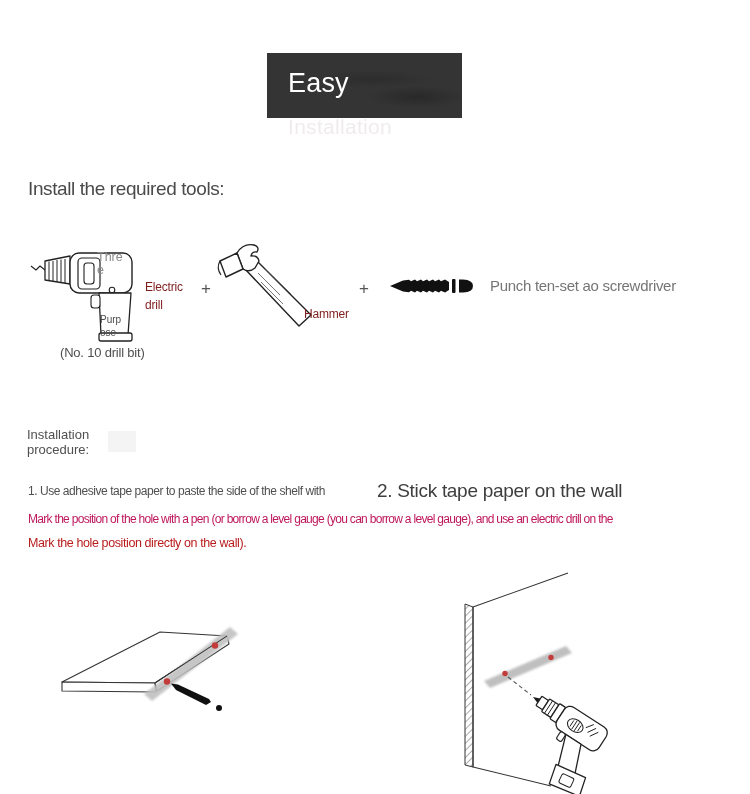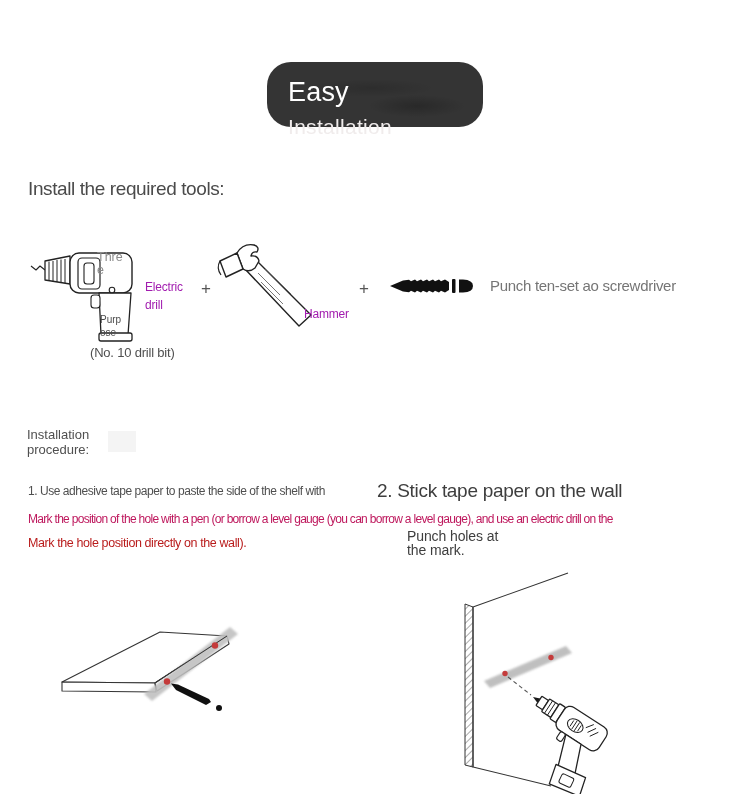--- a/index.html
+++ b/index.html
@@ -5,49 +5,48 @@
   * { margin:0; padding:0; box-sizing:border-box; }
   html,body { background:#fff; }
   .page {
     position:relative; width:750px; height:794px; background:#ffffff;
     overflow:hidden; font-family:"Liberation Sans","DejaVu Sans",sans-serif;
   }
   .abs { position:absolute; }
 
   
   .banner {
-    left:267px; top:62px; width:216px; height:65px; background:#343434;
+    left:267px; top:53px; width:195px; height:65px; background:#343434;
     background-image:
       radial-gradient(ellipse 70px 16px at 150px 44px, rgba(0,0,0,.22), transparent 70%),
       radial-gradient(ellipse 90px 13px at 105px 26px, rgba(0,0,0,.14), transparent 70%);
-    border-radius: 24px;
   }
   .banner-title {
     position:absolute; left:21px; top:15px; color:#ffffff; font-size:27px;
     letter-spacing:0.2px;
   }
   .ghost-subtitle {
     left:288px; top:115px; color:#f0ecec; font-size:21px; letter-spacing:0.3px;
   }
 
   
   .tools-heading { left:28px; top:178px; font-size:19px; color:#4a4a4a; letter-spacing:-0.4px; }
   .drill-svg  { left:28px;  top:242px; }
   .hammer-svg { left:212px; top:240px; }
   .screw-svg  { left:388px; top:276px; }
   .overlay-top    { left:97px;  top:251px; font-size:12.5px; color:#8a8a8a; line-height:12.5px; }
   .overlay-bottom { left:100px; top:301px; font-size:10px; color:#4c4c4c; line-height:12.5px;margin-top:13px; }
-  .tool-label { font-size:12px; color:#a21caf; letter-spacing:-0.2px; }
+  .tool-label { font-size:12px; color:#7f1d1d; letter-spacing:-0.2px; }
   .electric-label { left:145px; top:278px; line-height:18px; }
   .hammer-label   { left:304px; top:279px;margin-top:28px; }
   .plus  { font-size:17px; color:#555; }
   .plus1 { left:201px; top:279px; }
   .plus2 { left:359px; top:279px; }
   .pencil-label { left:490px; top:277px; font-size:15px; color:#757575; letter-spacing:-0.3px; }
-  .drill-note { left:90px; top:345px; font-size:13px; color:#4f4f4f; letter-spacing:-0.2px;text-align:center; }
+  .drill-note { left:60px; top:345px; font-size:13px; color:#4f4f4f; letter-spacing:-0.2px;text-align:center; }
 
   
   .proc-heading { left:27px; top:428px; font-size:13px; color:#4f4f4f; line-height:14.5px; }
   .proc-artifact { left:108px; top:431px; width:28px; height:21px; background:#f4f4f4; }
   .step1 { left:28px; top:484px; font-size:12px; color:#4f4f4f; letter-spacing:-0.45px; white-space:nowrap; }
   .step2 { left:377px; top:480px; font-size:19px; color:#3e3e3e; letter-spacing:-0.3px; white-space:nowrap; }
   .body1 { left:28px; top:512px; font-size:12px; color:#be185d; letter-spacing:-0.7px; white-space:nowrap; }
   .body2 { left:28px; top:536px; font-size:12.5px; color:#b91c1c; letter-spacing:-0.4px; white-space:nowrap; }
   .punch { left:407px; top:530px; font-size:14px; color:#3e3e3e; line-height:13.5px; letter-spacing:-0.1px; }
 
@@ -126,24 +125,20 @@
   <div class="abs proc-artifact"></div>
   <div class="abs proc-heading">
     <span>Installation</span><br>
     <span>procedure:</span>
   </div>
 
   <div class="abs step1">1. Use adhesive tape paper to paste the side of the shelf with</div>
   <div class="abs step2">2. Stick tape paper on the wall</div>
   <div class="abs body1">Mark the position of the hole with a pen (or borrow a level gauge (you can borrow a level gauge), and use an electric drill on the</div>
   <div class="abs body2">Mark the hole position directly on the wall).</div>
-  <div class="abs punch">
-    <span>Punch holes at</span><br>
-    <span>the mark.</span>
-  </div>
 
   <svg class="abs shelf-svg" width="200" height="100" viewBox="0 0 200 100">
     <defs>
       <filter id="softblur" x="-20%" y="-20%" width="140%" height="140%">
         <feGaussianBlur stdDeviation="0.9"></feGaussianBlur>
       </filter>
     </defs>
     <g fill="#ffffff" stroke="#333" stroke-width="1.1" stroke-linejoin="round">
       <polygon points="12,62 110,12 177,16 105,63"></polygon>
       <polygon points="12,62 12,71 106,72 105,63"></polygon>

